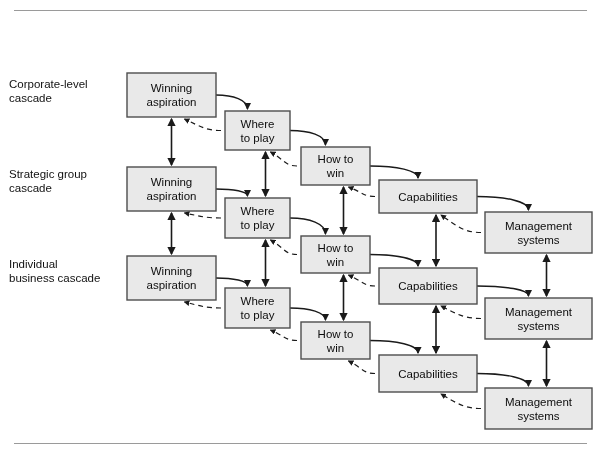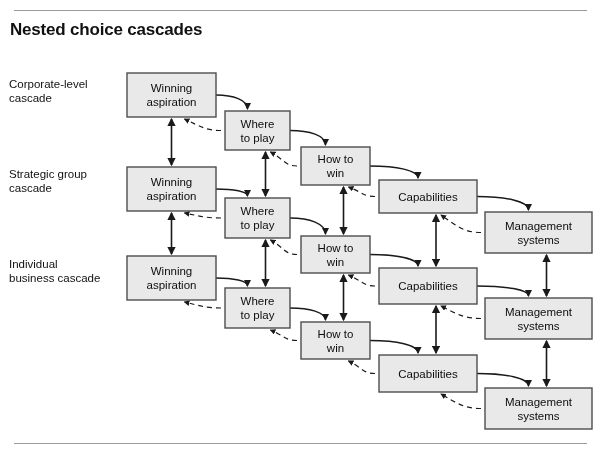--- a/index.html
+++ b/index.html
@@ -33,21 +33,20 @@
   .dashed-link{fill:none;stroke:#1a1a1a;stroke-width:1.2;stroke-dasharray:5 4;}
   .vlink{fill:none;stroke:#1a1a1a;stroke-width:1.6;}
 </style>
 </head>
 <body>
 
 <div id="root">
 
   <div class="rule" id="rule-top"></div>
 
-  <div id="page-title">Nested choice cascades</div>
 
   <svg id="diagram" viewBox="0 0 601 460" xmlns="http://www.w3.org/2000/svg">
     <defs>
       <marker id="ah-solid" viewBox="0 0 10 10" refX="8.5" refY="5" markerWidth="5.2" markerHeight="5.2" orient="auto-start-reverse">
         <path d="M 0 0 L 10 5 L 0 10 z" fill="#1a1a1a"></path>
       </marker>
       <marker id="ah-dash" viewBox="0 0 10 10" refX="8.5" refY="5" markerWidth="4.8" markerHeight="4.8" orient="auto-start-reverse">
         <path d="M 0 0 L 10 5 L 0 10 z" fill="#1a1a1a"></path>
       </marker>
     </defs>

